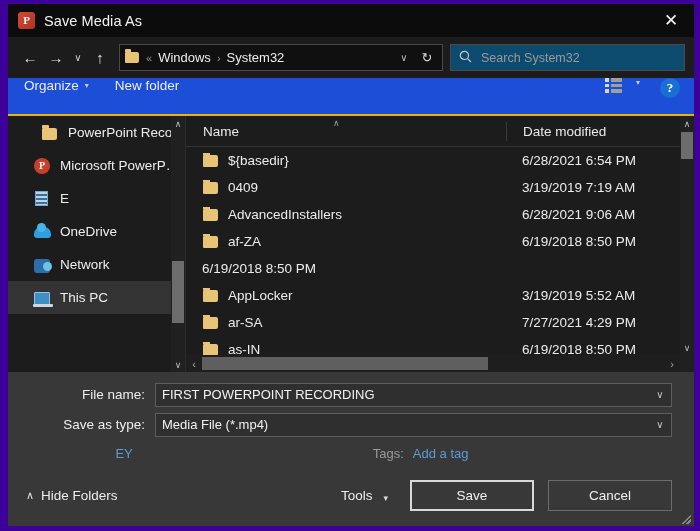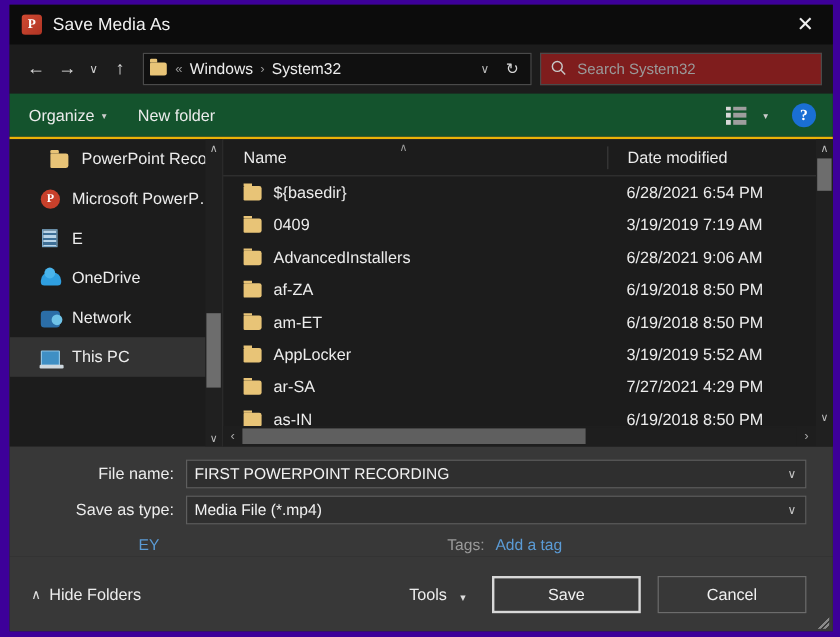--- a/index.html
+++ b/index.html
@@ -130,21 +130,21 @@
     flex: 0 0 24px;
     text-align: center;
     color: #d6d6d6;
     font-size: 13px;
   }
   .searchbox {
     flex: 0 0 235px;
     height: 27px;
     margin-left: 7px;
     border: 1px solid #4a4a4a;
-    background: #7f1d1d;
+    background: #0c4a6e;
     display: flex;
     align-items: center;
     padding: 0 8px;
   }
   .search-icon {
     flex: 0 0 14px;
     color: #c8c8c8;
     font-size: 12px;
   }
   .search-input {
@@ -155,23 +155,23 @@
     margin-left: 8px;
     width: 100%;
   }
   .search-input::placeholder { color: #9a9a9a; }
 
   
   .toolbar {
     height: 36px;
     flex: 0 0 36px;
     display: flex;
-    align-items: center;
+    align-items: flex-start;
     padding: 0 14px 0 16px;
-    background: #14532d;
+    background: #1d4ed8;
   }
   .tb-item {
     font-size: 13.5px;
     color: #ececec;
     display: flex;
     align-items: center;
     margin-right: 26px;
   }
   .tb-caret { font-size: 8px; color: #cccccc; margin-left: 6px; }
   .tb-spacer { flex: 1 1 auto; }
@@ -697,24 +697,20 @@
           <div class="fdate">6/28/2021 9:06 AM</div>
         </div>
         <div class="frow">
           <div class="fn">
             <span class="fico"></span>
             <span>af-ZA</span>
           </div>
           <div class="fdate">6/19/2018 8:50 PM</div>
         </div>
         <div class="frow">
-          <div class="fn">
-            <span class="fico"></span>
-            <span>am-ET</span>
-          </div>
           <div class="fdate">6/19/2018 8:50 PM</div>
         </div>
         <div class="frow">
           <div class="fn">
             <span class="fico"></span>
             <span>AppLocker</span>
           </div>
           <div class="fdate">3/19/2019 5:52 AM</div>
         </div>
         <div class="frow">

